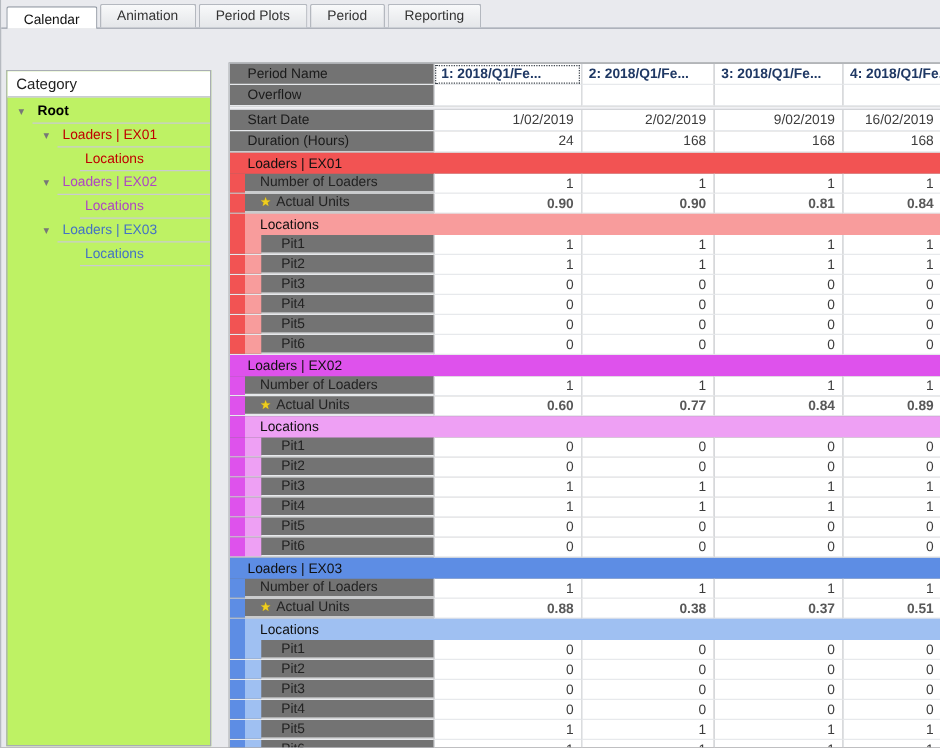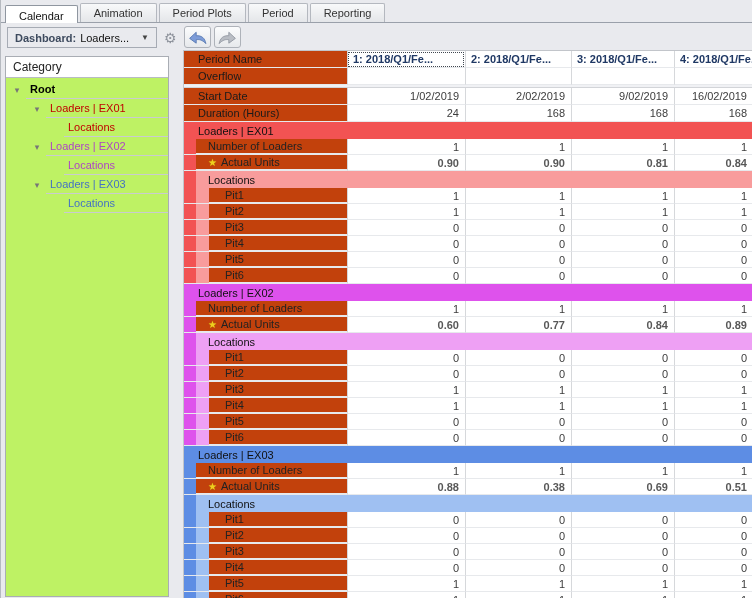--- a/index.html
+++ b/index.html
@@ -24,21 +24,21 @@
 
   
   .sidebar { position:absolute; left:4px; top:56px; width:164px; height:541px; background:#bef264; border:1px solid #A9ADB4; }
   .sidebar-header { height:21px; line-height:20px; padding-left:7px; font-size:12px; color:#222; border-bottom:1px solid #B8BCC3; background:#fff; }
   .tree { padding-top:2px; }
   .tree-row { display:flex; height:19px; align-items:stretch; position:relative; }
   .tri { width:18px; display:flex; align-items:center; justify-content:center; color:#777; font-size:9px; flex:none; }
   .tree-content { flex:1; border-bottom:1px solid #C9CBD0; display:flex; align-items:center; padding-left:4px; white-space:nowrap; overflow:hidden; }
 
   
-  .grid { position:absolute; left:182px; top:50px; width:570px; height:548px; background:#c2410c; border:1px solid #C2C5CA; border-right:none; border-bottom:none; overflow:hidden; }
+  .grid { position:absolute; left:182px; top:50px; width:570px; height:548px; background:#737373; border:1px solid #C2C5CA; border-right:none; border-bottom:none; overflow:hidden; }
   .grow { display:flex; width:100%; }
   .lblcol { width:163px; flex:none; display:flex; align-items:stretch; border-bottom:1px solid #E7E9EC; }
   .cell { border-left:1px solid #D6D8DB; border-bottom:1px solid #E7E9EC; display:flex; align-items:center; justify-content:flex-end; padding-right:6px; color:#3C3C3C; background:#fff; }
   .c1 { width:118px; flex:none; } .c2 { width:106px; flex:none; } .c3 { width:103px; flex:none; } .c4 { flex:1; }
   .h17 { height:17px; } .h16 { height:16px; }
   .lbltext { display:flex; align-items:center; white-space:nowrap; overflow:hidden; color:#1A1A1A; }
   .pad14 { padding-left:14px; } .pad12 { padding-left:12px; } .pad16 { padding-left:16px; }
   .colhead { justify-content:flex-start; padding-left:5px; padding-right:2px; font-weight:bold; color:#1F3864; overflow:hidden; white-space:nowrap; }
   .colhead.focused { outline:1px dotted #40474F; outline-offset:-2px; }
   .sep { height:3px; background:#F0F1F4; border-bottom:1px solid #D2D4D8; width:100%; }
@@ -55,44 +55,20 @@
 
 <div class="app">
   <div class="tabstrip" id="tabstrip">
       <div class="tab active">Calendar</div>
       <div class="tab">Animation</div>
       <div class="tab">Period Plots</div>
       <div class="tab">Period</div>
       <div class="tab">Reporting</div>
     </div>
 
-  <div class="toolbar">
-    <div class="combo">
-      <span class="combo-label">Dashboard:</span>
-      <span class="combo-value">Loaders...</span>
-      <span class="combo-caret">▼</span>
-    </div>
-    <span class="gear">⚙</span>
-    <div class="tool-btns">
-      <button class="tool-btn">
-        <span>
-          <svg width="21" height="15" viewBox="0 0 24 17">
-            <path d="M3 9.5 L10.5 2.5 V6.5 C16.5 6 20.5 9 21.5 15.5 C17.5 11 13.5 10.5 10.5 11 V15 Z" fill="#7D9CD8" stroke="#5577B0" stroke-width="1"></path>
-          </svg>
-        </span>
-      </button>
-      <button class="tool-btn">
-        <span>
-          <svg width="21" height="15" viewBox="0 0 24 17">
-            <path d="M21 9.5 L13.5 2.5 V6.5 C7.5 6 3.5 9 2.5 15.5 C6.5 11 10.5 10.5 13.5 11 V15 Z" fill="#B9BDC4" stroke="#9096A0" stroke-width="1"></path>
-          </svg>
-        </span>
-      </button>
-    </div>
-  </div>
 
   <div class="sidebar">
     <div class="sidebar-header">Category</div>
     <div class="tree" id="tree">
         <div class="tree-row">
           <span style="width: 2px; flex: 0 0 auto;"></span>
           <span class="tri">▾</span>
           <div class="tree-content" style="color: rgb(0, 0, 0); font-weight: bold;">Root</div>
         </div>
         <div class="tree-row">
@@ -356,21 +332,21 @@
         <div class="cell c3 h16">1</div>
         <div class="cell c4 h16">1</div>
       </div>
       <div class="grow">
         <div class="lblcol h16">
           <div class="strip" style="background: rgb(93, 141, 228);"></div>
           <div class="lblflex pad12"><span class="star">★</span>Actual Units</div>
         </div>
         <div class="cell c1 h16 au-val">0.88</div>
         <div class="cell c2 h16 au-val">0.38</div>
-        <div class="cell c3 h16 au-val">0.69</div>
+        <div class="cell c3 h16 au-val">0.37</div>
         <div class="cell c4 h16 au-val">0.51</div>
       </div>
       <div class="grow" style="height: 17px;">
         <div class="strip" style="background: rgb(93, 141, 228);"></div>
         <div class="band" style="background: rgb(159, 192, 242);">Locations</div>
       </div>
       <div class="grow">
         <div class="lblcol h16">
           <div class="strip" style="background: rgb(93, 141, 228);"></div>
           <div class="strip2" style="background: rgb(159, 192, 242);"></div>

